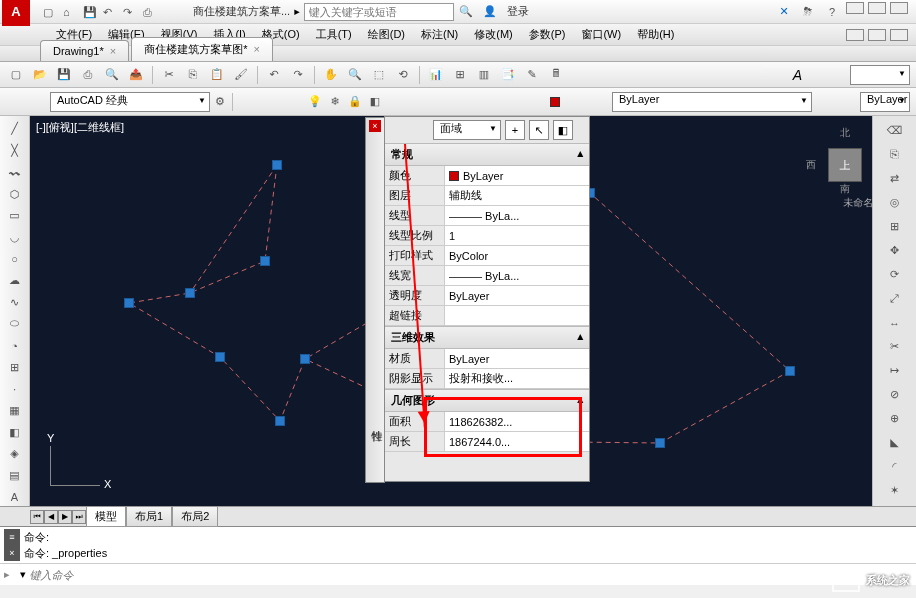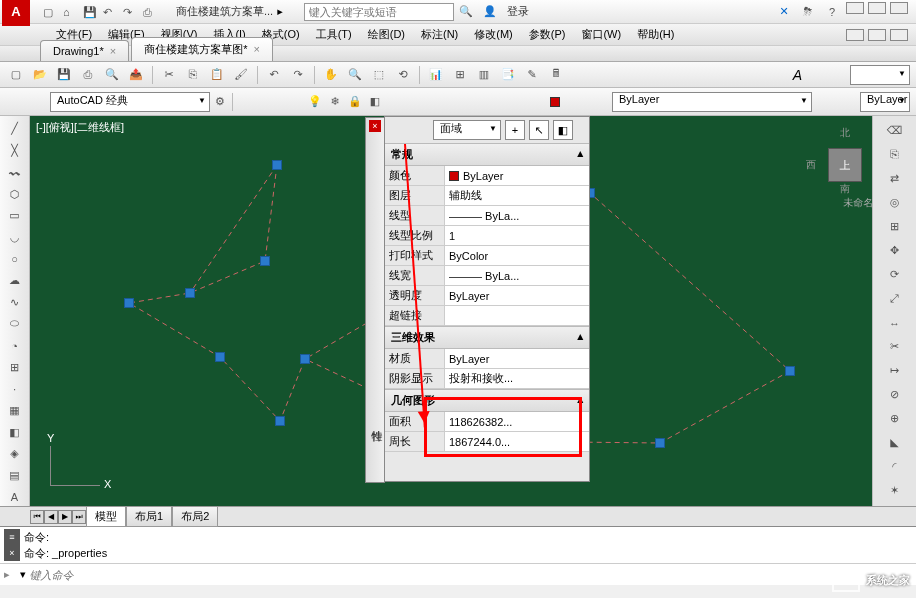--- a/index.html
+++ b/index.html
@@ -2,22 +2,22 @@
 <html><head>
 <meta charset="utf-8">
 <style>
 * { margin: 0; padding: 0; box-sizing: border-box; font-family: "Microsoft YaHei", sans-serif; font-size: 11px; }
 body { width: 916px; height: 598px; background: #f0f0f0; overflow: hidden; position: relative; }
 
 .titlebar { height: 24px; background: linear-gradient(#fdfdfd,#e8e8e8); display: flex; align-items: center; border-bottom: 1px solid #ccc; }
 .logo { width: 28px; height: 28px; background: #c00; color: #fff; display: flex; align-items: center; justify-content: center; font-weight: bold; font-size: 13px; margin: 2px; }
 .title-icons { display: flex; gap: 6px; margin-left: 10px; }
 .title-icons span { width: 14px; height: 14px; display: inline-block; }
-.title-text { margin-left: 20px; color: #333; }
-.search-box { width: 150px; height: 18px; border: 1px solid #999; background: #fff; margin-left: 21px; padding: 0 4px; color: #999; }
+.title-text { margin-left: 37px; color: #333; }
+.search-box { width: 150px; height: 18px; border: 1px solid #999; background: #fff; margin-left: 4px; padding: 0 4px; color: #999; }
 .login { margin-left: 10px; color: #333; }
 .win-btns { margin-left: auto; display: flex; gap: 4px; margin-right: 8px; }
 .win-btn { width: 18px; height: 12px; border: 1px solid #888; background: #eee; }
 
 .menubar { height: 22px; background: linear-gradient(#f5f5f5,#e0e0e0); display: flex; align-items: center; padding-left: 50px; gap: 4px; border-bottom: 1px solid #ccc; justify-content: center; }
 .menubar span { padding: 2px 6px; cursor: pointer; }
 
 .tabbar { height: 16px; background: linear-gradient(#f0f0f0,#ddd); display: flex; align-items: flex-end; padding-left: 40px; border-bottom: 1px solid #aaa; }
 .tab { padding: 4px 12px; border: 1px solid #999; border-bottom: none; background: linear-gradient(#fafafa,#e5e5e5); border-radius: 4px 4px 0 0; margin-right: 2px; }
 .tab.active { background: linear-gradient(#fff,#f0f0f0); }
@@ -29,21 +29,21 @@
 
 .style-row { height: 28px; background: linear-gradient(#fafafa,#e5e5e5); border-bottom: 1px solid #bbb; display: flex; align-items: center; padding: 0 6px; }
 .dropdown { height: 20px; border: 1px solid #888; background: #fff; padding: 0 16px 0 6px; position: relative; margin-left: 44px; }
 .dropdown::after { content: "▼"; position: absolute; right: 3px; top: 3px; font-size: 8px; }
 .bylayer-dd { width: 200px; }
 
 .main-area { position: relative; height: 390px; display: flex; }
 .left-tools { width: 30px; background: linear-gradient(90deg,#fafafa,#e5e5e5); border-right: 1px solid #bbb; display: flex; flex-direction: column; align-items: center; padding-top: 4px; gap: 4px; }
 .left-tools .tool-btn { width: 24px; height: 18px; }
 
-.drawing-canvas { flex: 1; background: #14532d; position: relative; }
+.drawing-canvas { flex: 1; background: #0f172a; position: relative; }
 .viewport-label { position: absolute; top: 4px; left: 6px; color: #fff; font-size: 11px; }
 .ucs { position: absolute; bottom: 20px; left: 20px; }
 .ucs-y { position: absolute; bottom: 0; left: 0; width: 1px; height: 40px; background: #888; }
 .ucs-x { position: absolute; bottom: 0; left: 0; width: 50px; height: 1px; background: #888; }
 .ucs-yl { position: absolute; bottom: 42px; left: -3px; color: #fff; }
 .ucs-xl { position: absolute; bottom: -4px; left: 54px; color: #fff; }
 
 .grip { position: absolute; width: 10px; height: 10px; background: #2a7acc; border: 1px solid #1a5a99; }
 
 .viewcube { position: absolute; top: 10px; right: 30px; width: 80px; height: 90px; }

